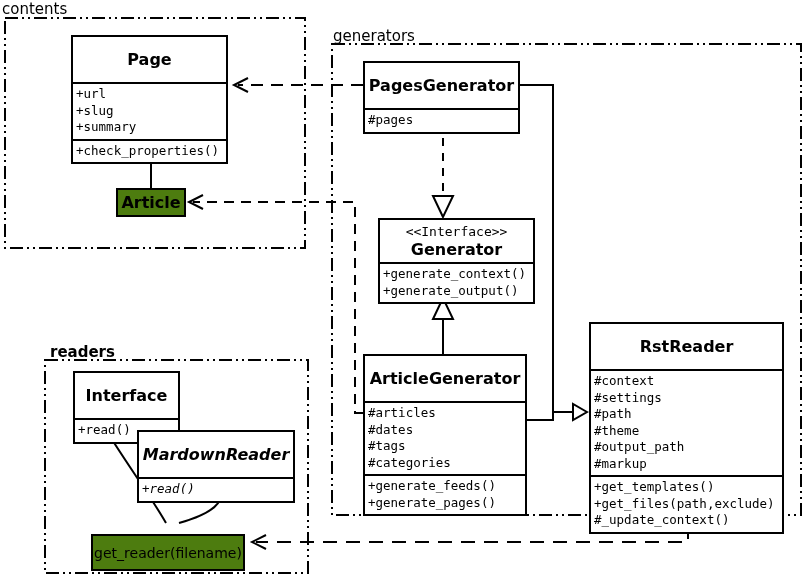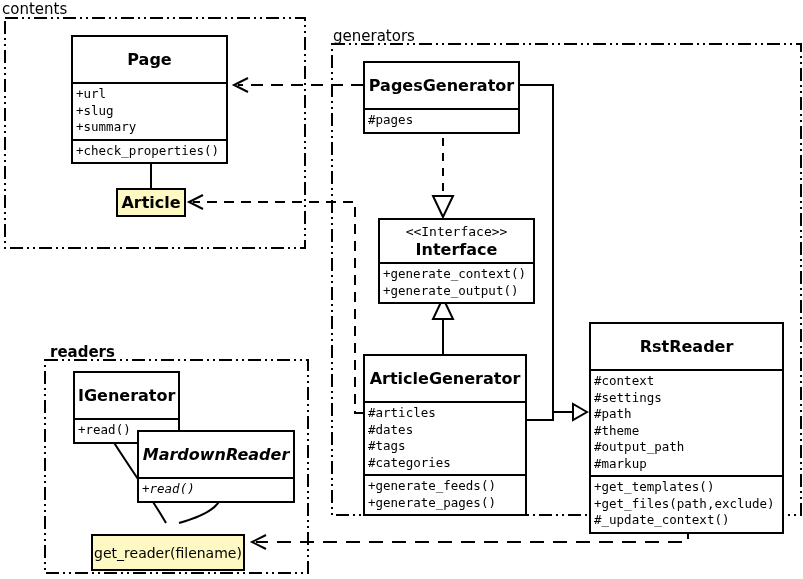--- a/index.html
+++ b/index.html
@@ -22,21 +22,21 @@
   .stereo {
     font-family:"DejaVu Sans Mono", monospace; font-size:13px; line-height:16px;
     text-align:center; padding-top:4px; white-space:nowrap;
   }
   .title2 {
     font-weight:bold; font-size:16px; line-height:20px; text-align:center;
     padding-bottom:2px; white-space:nowrap;
   }
   .pkg-label { position:absolute; font-size:15px; line-height:16px; white-space:nowrap; }
   .plain-box {
-    position:absolute; border:2px solid #000; background:#fef9c3;
+    position:absolute; border:2px solid #000; background:#4d7c0f;
     display:flex; align-items:center; justify-content:center; white-space:nowrap;
   }
   .bold-name { font-weight:bold; font-size:16px; }
   .fn-name { font-size:14px; }
 </style>
 </head>
 <body>
 
 <div id="canvas">
 
@@ -125,21 +125,21 @@
 
   <div class="cls" style="left:363px; top:61px; width:157px;">
     <div class="title">PagesGenerator</div>
     <div class="sec">
       <div class="code">#pages</div>
     </div>
   </div>
 
   <div class="cls" style="left:378px; top:218px; width:157px;">
     <div class="stereo">&lt;&lt;Interface&gt;&gt;</div>
-    <div class="title2">Interface</div>
+    <div class="title2">Generator</div>
     <div class="sec">
       <div class="code">+generate_context()</div>
       <div class="code">+generate_output()</div>
     </div>
   </div>
 
   <div class="cls" style="left:363px; top:354px; width:164px;">
     <div class="title">ArticleGenerator</div>
     <div class="sec">
       <div class="code">#articles</div>
@@ -164,21 +164,21 @@
       <div class="code">#markup</div>
     </div>
     <div class="sec">
       <div class="code">+get_templates()</div>
       <div class="code">+get_files(path,exclude)</div>
       <div class="code">#_update_context()</div>
     </div>
   </div>
 
   <div class="cls" style="left:73px; top:371px; width:107px;">
-    <div class="title">IGenerator</div>
+    <div class="title">Interface</div>
     <div class="sec">
       <div class="code">+read()</div>
     </div>
   </div>
 
   <div class="cls" style="left:137px; top:430px; width:158px;font-style:italic;">
     <div class="title">MardownReader</div>
     <div class="sec">
       <div class="code">+read()</div>
     </div>

